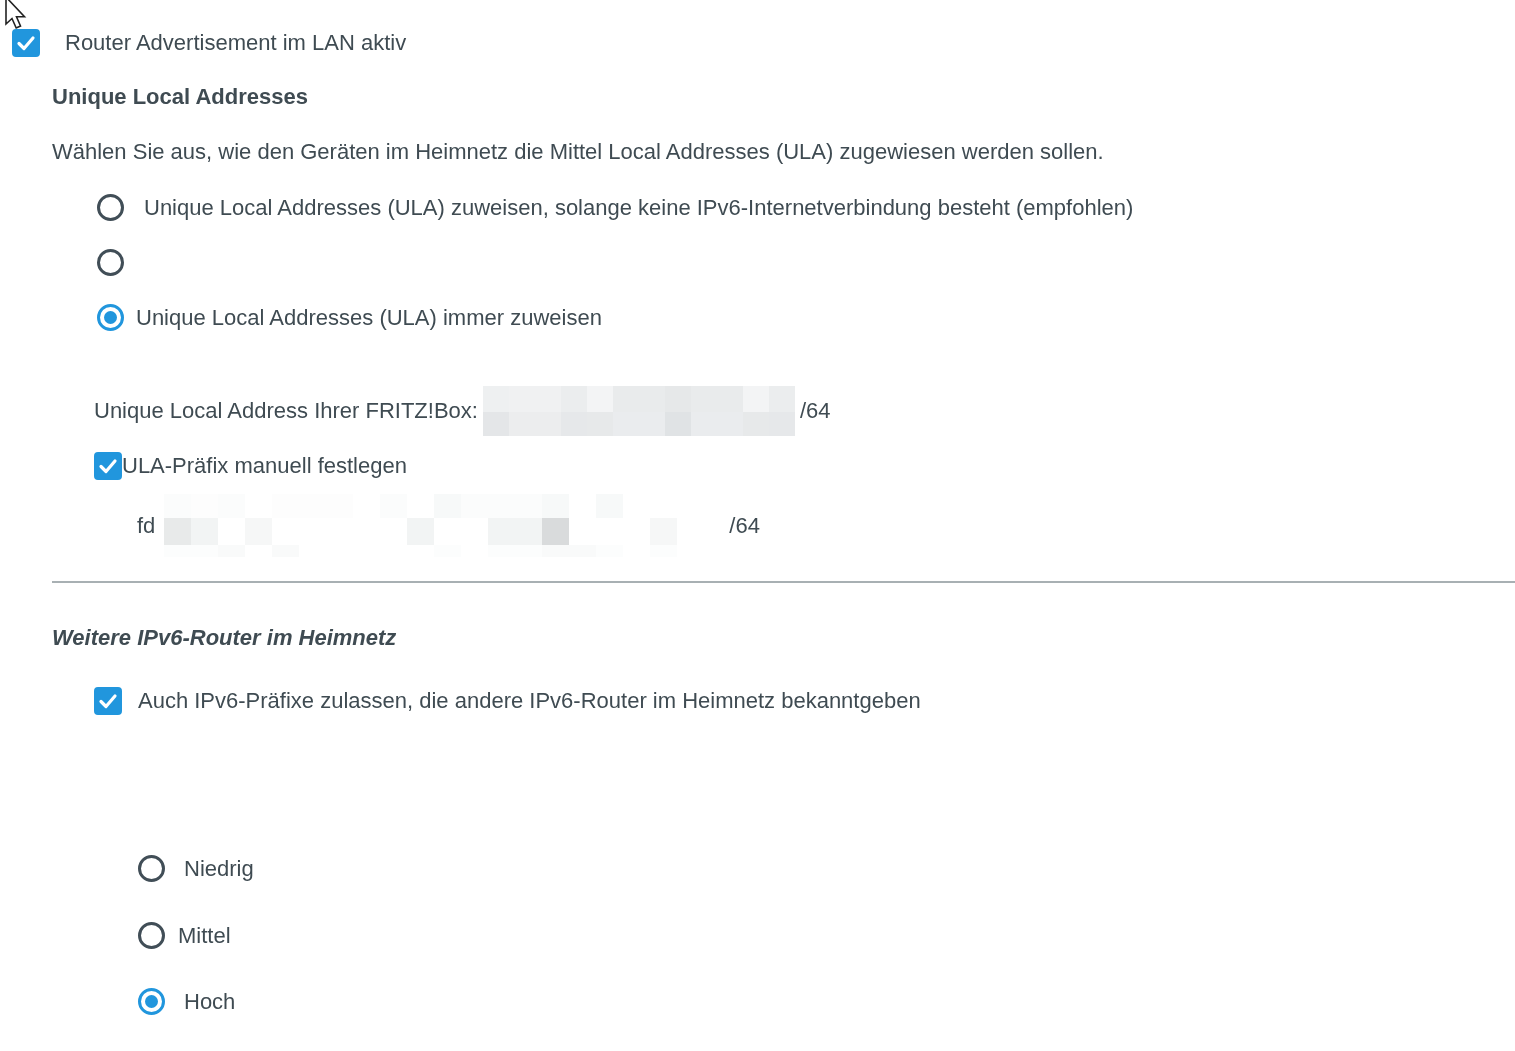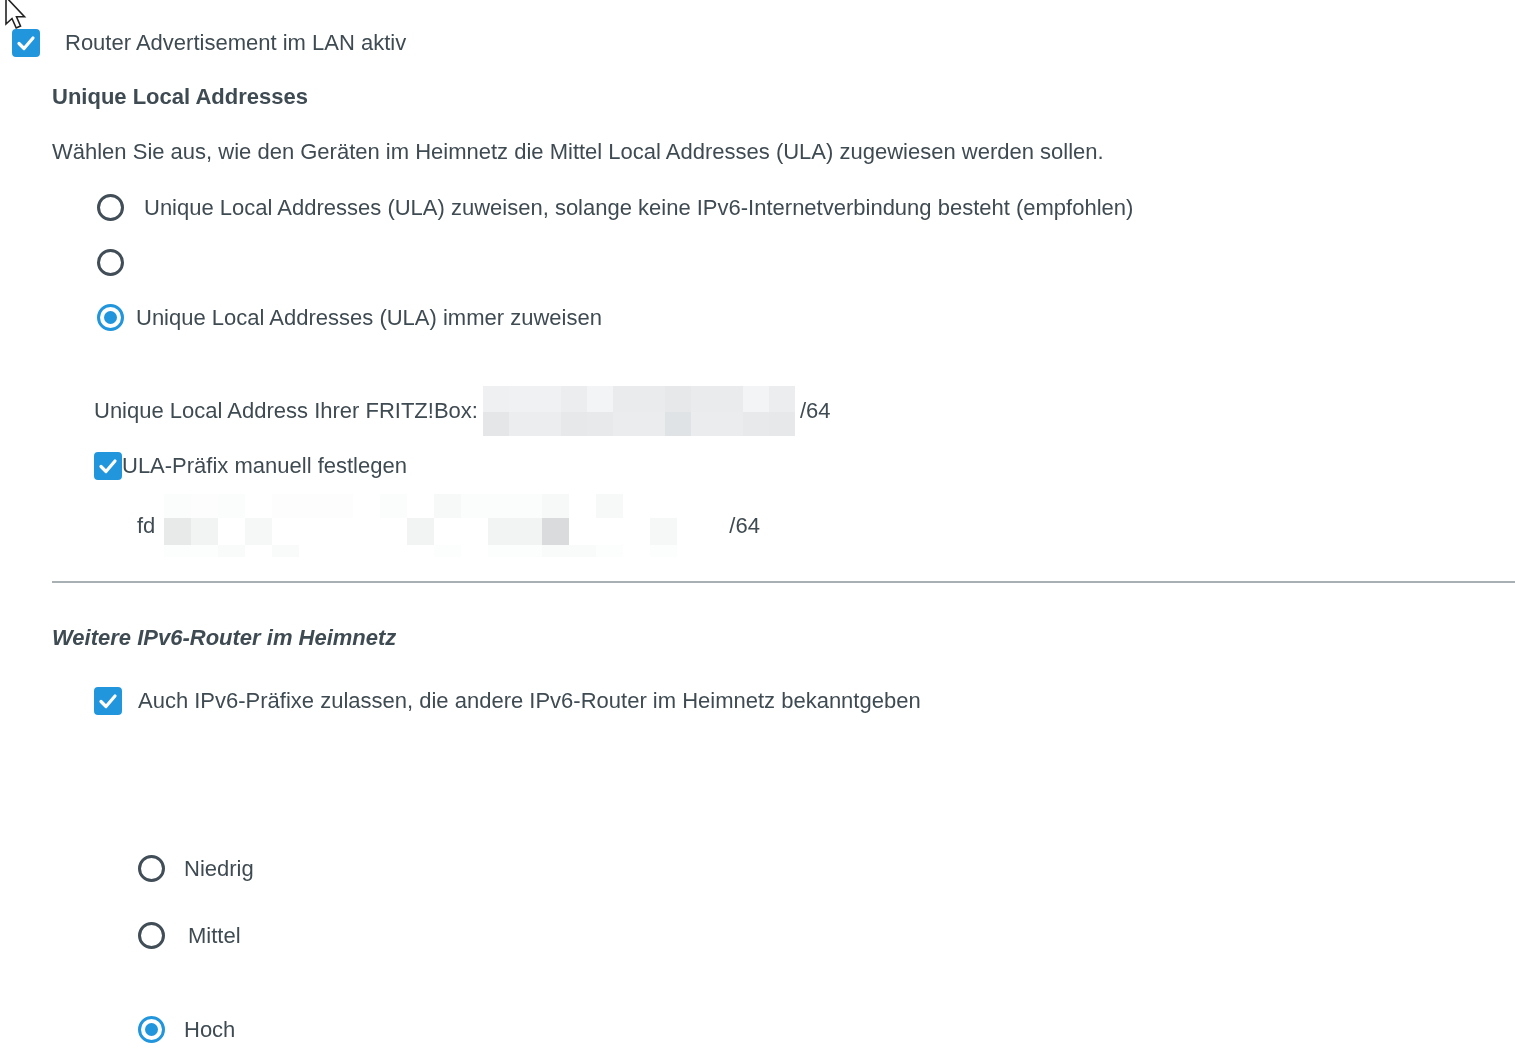--- a/index.html
+++ b/index.html
@@ -198,23 +198,23 @@
     <label>Auch IPv6-Präfixe zulassen, die andere IPv6-Router im Heimnetz bekanntgeben</label>
   </div>
 
 
 
   <div class="row" style="left:138px;top:855px;gap:19px;">
     <span class="radio"></span>
     <label>Niedrig</label>
   </div>
 
-  <div class="row" style="left:138px;top:922px;gap:23px;">
+  <div class="row" style="left:138px;top:922px;gap:13px;">
     <span class="radio"></span>
     <label>Mittel</label>
   </div>
 
-  <div class="row" style="left:138px;top:1016px;gap:19px;">
+  <div class="row" style="left:138px;top:988px;gap:19px;">
     <span class="radio on"></span>
     <label>Hoch</label>
   </div>
 
 </div>
 
 </body></html>

